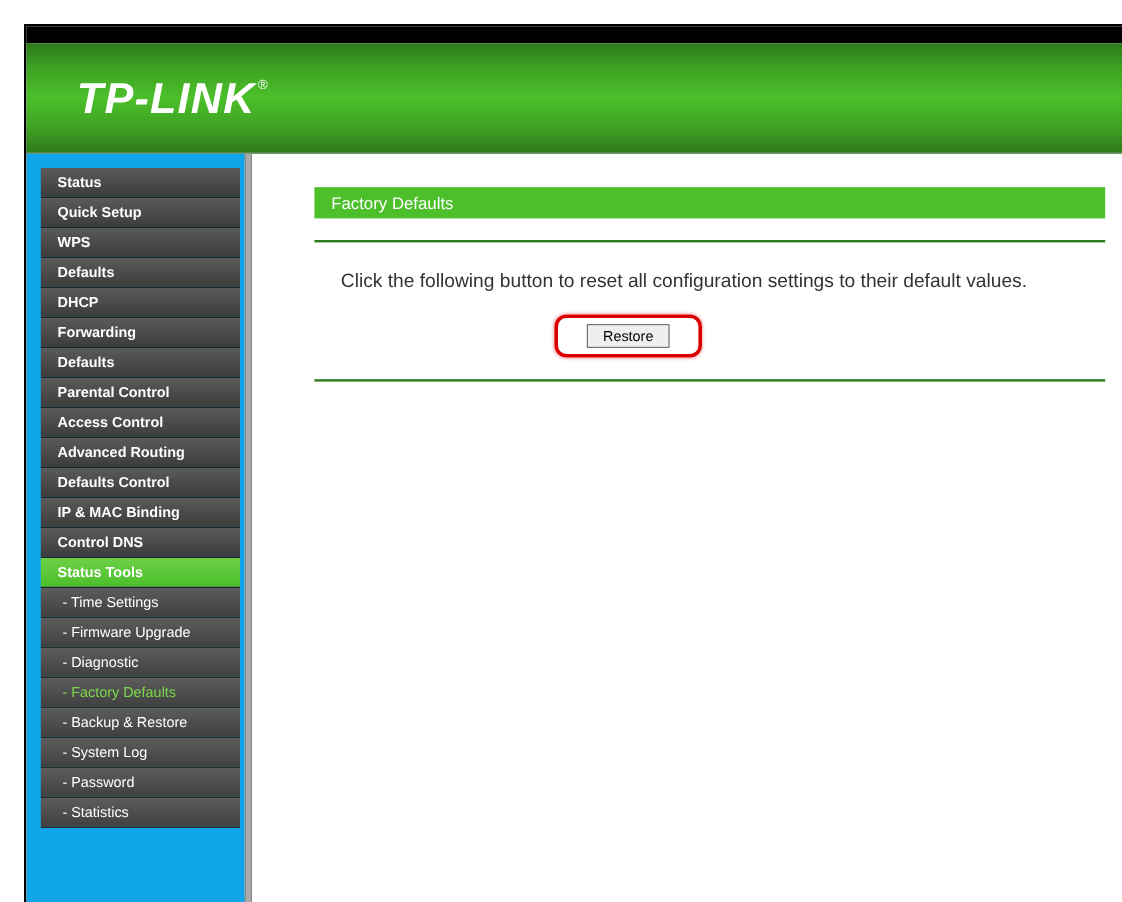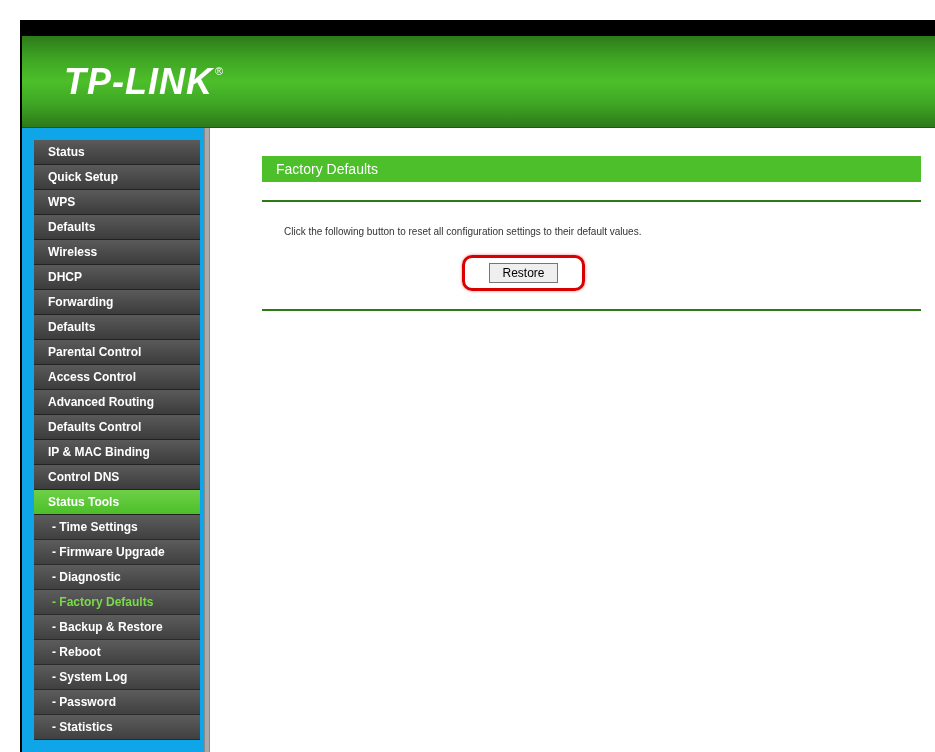--- a/index.html
+++ b/index.html
@@ -72,21 +72,21 @@
     white-space: nowrap;
   }
   .nav-item.active {
     background: linear-gradient(to bottom, #6ed047 0%, #4cbf2a 100%);
     color: #fff;
   }
   .nav-sub {
     background: linear-gradient(to bottom, #5c5c5c 0%, #404040 100%);
     color: #fff;
     font-size: 12px;
-    font-weight: bold;
+    font-weight: normal;
     padding: 5px 10px 5px 18px;
     border-bottom: 1px solid #2a2a2a;
     cursor: pointer;
     white-space: nowrap;
   }
   .nav-sub.selected {
     color: #7cd94b;
   }
   .divider {
     width: 6px;
@@ -106,21 +106,21 @@
     font-weight: normal;
     padding: 5px 14px;
     margin-bottom: 0;
   }
   .rule-green {
     border: none;
     border-top: 2px solid #2d7a1a;
     margin: 18px 0 18px 0;
   }
   .instruction {
-    font-size: 10px;
+    font-size: 16px;
     color: #333;
     padding: 6px 0 14px 22px;
   }
   .btn-row {
     text-align: center;
     padding: 4px 0 16px 0;
     position: relative;
   }
   .restore-wrap {
     display: inline-block;
@@ -155,37 +155,35 @@
       <span class="tm">®</span>
     </div>
   </div>
   <div class="body">
     <div class="sidebar-wrap">
       <div class="sidebar">
         <div class="nav-item">Status</div>
         <div class="nav-item">Quick Setup</div>
         <div class="nav-item">WPS</div>
         <div class="nav-item">Defaults</div>
-        <div class="nav-item">Wireless</div>
         <div class="nav-item">DHCP</div>
         <div class="nav-item">Forwarding</div>
         <div class="nav-item">Defaults</div>
         <div class="nav-item">Parental Control</div>
         <div class="nav-item">Access Control</div>
         <div class="nav-item">Advanced Routing</div>
         <div class="nav-item">Defaults Control</div>
         <div class="nav-item">IP &amp; MAC Binding</div>
         <div class="nav-item">Control DNS</div>
         <div class="nav-item active">Status Tools</div>
         <div class="nav-sub">- Time Settings</div>
         <div class="nav-sub">- Firmware Upgrade</div>
         <div class="nav-sub">- Diagnostic</div>
         <div class="nav-sub selected">- Factory Defaults</div>
         <div class="nav-sub">- Backup &amp; Restore</div>
-        <div class="nav-sub">- Reboot</div>
         <div class="nav-sub">- System Log</div>
         <div class="nav-sub">- Password</div>
         <div class="nav-sub">- Statistics</div>
       </div>
     </div>
     <div class="divider"></div>
     <div class="content">
       <div class="panel-title">Factory Defaults</div>
       <hr class="rule-green">
       <div class="instruction">Click the following button to reset all configuration settings to their default values.</div>

